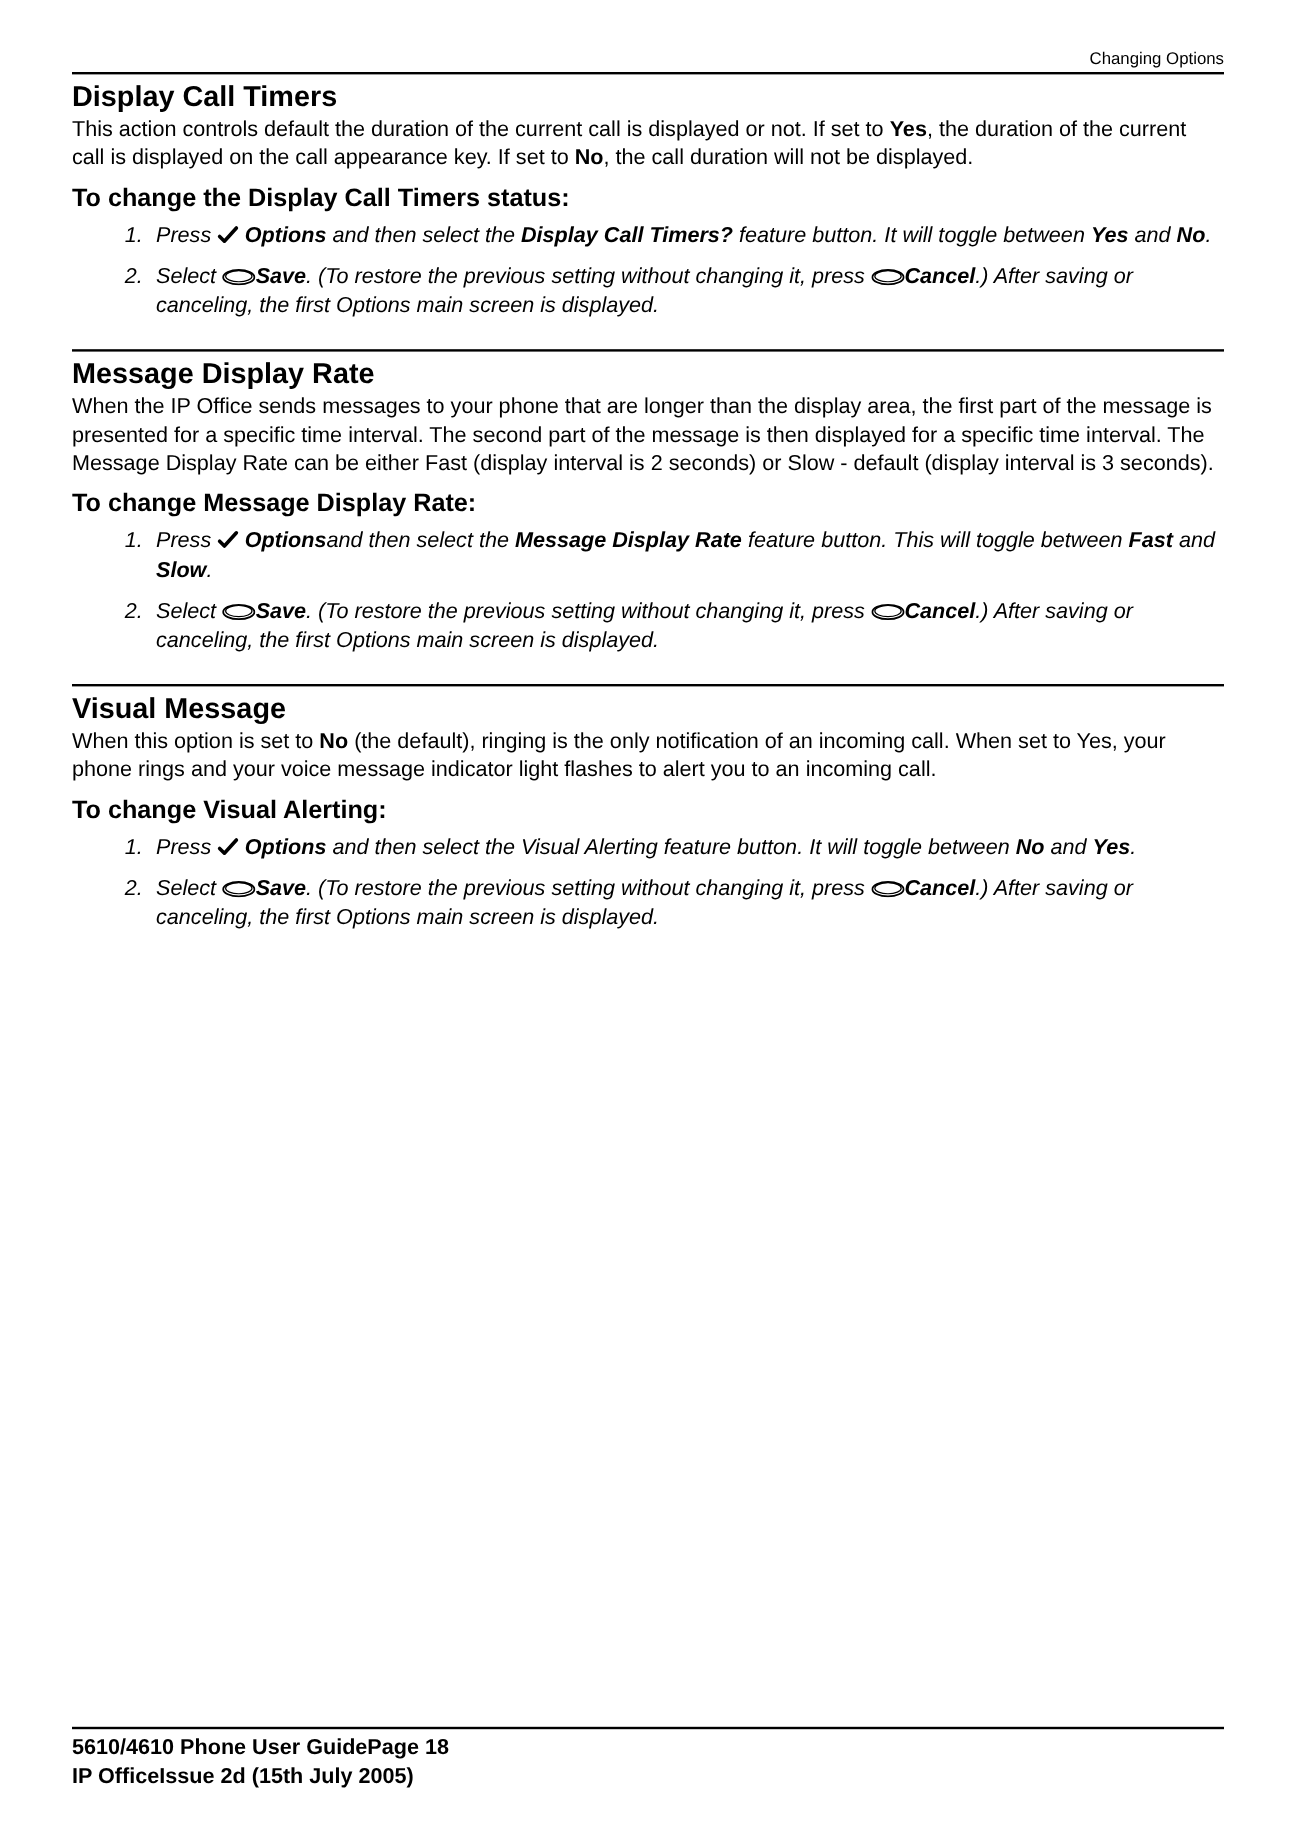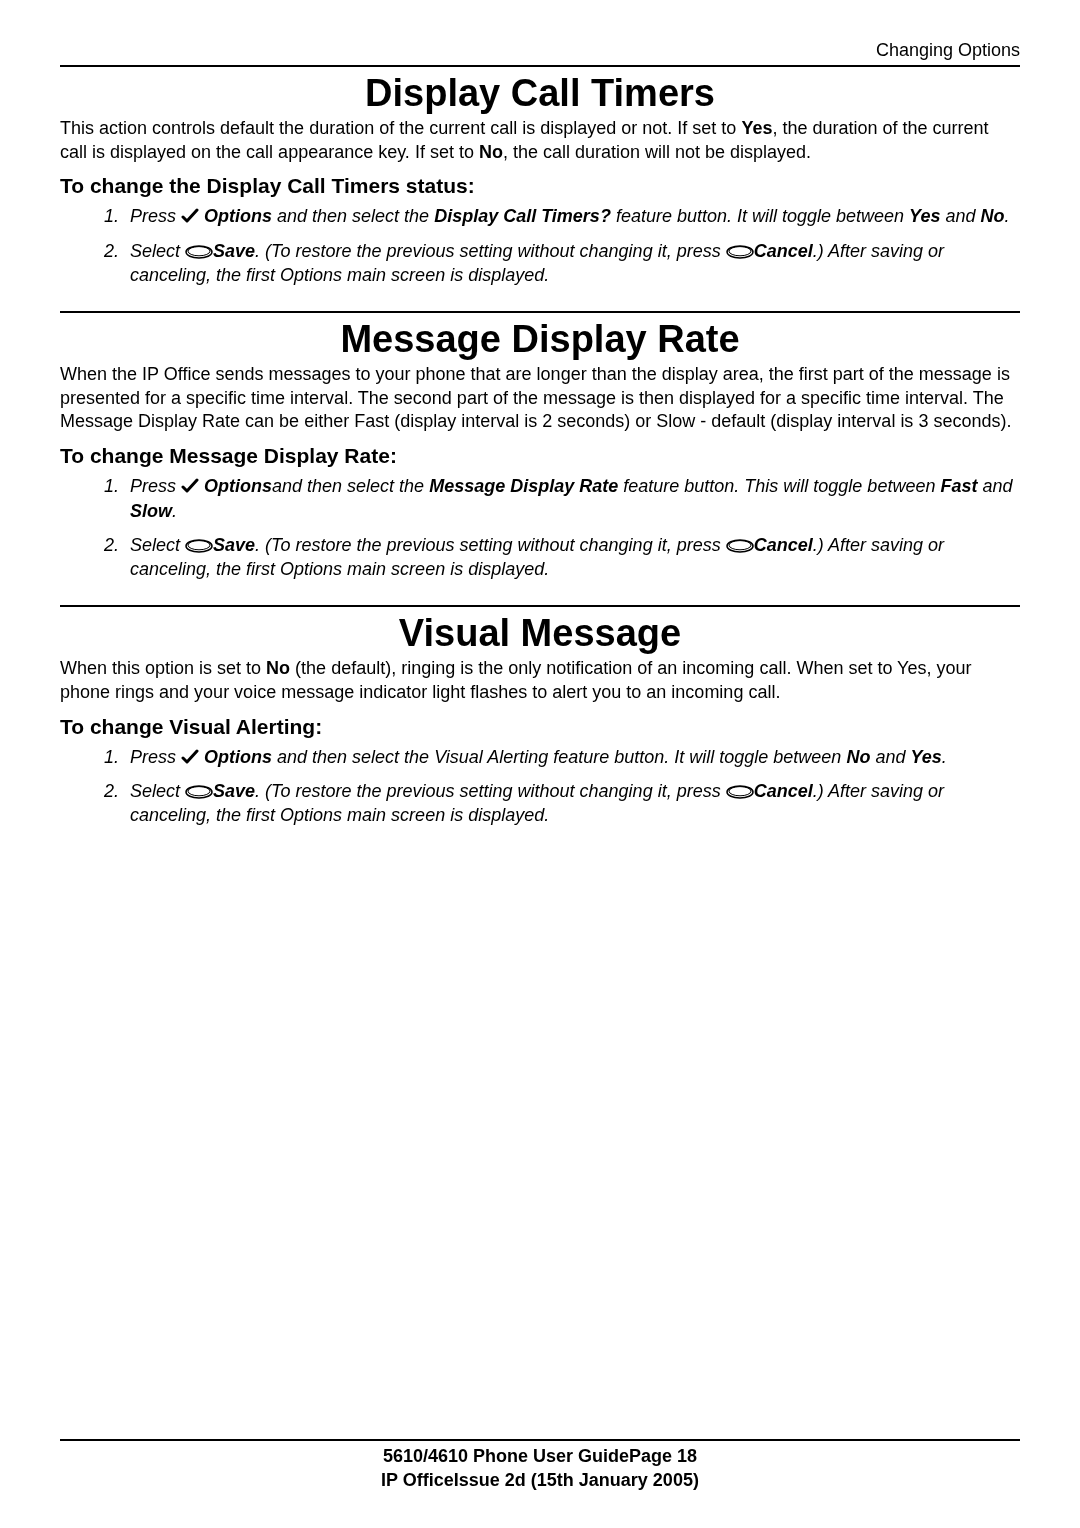--- a/index.html
+++ b/index.html
@@ -13,38 +13,37 @@
   }
   .page {
     position: relative;
     width: 1080px;
     height: 1528px;
     box-sizing: border-box;
     padding: 40px 60px 0 60px;
   }
   .running-header {
     text-align: right;
-    font-size: 18px;
+    font-size: 14px;
     margin-bottom: 4px;
   }
   .hr-top {
     border: none;
     border-top: 2px solid #000;
     margin: 0 0 6px 0;
   }
   .section {
     margin-top: 6px;
     margin-bottom: 20px;
   }
   .section-title {
-    font-size: 38px;
+    font-size: 24px;
     font-weight: bold;
     margin: 0;
     line-height: 1.1;
-    text-align: center;
   }
   .body-text {
     font-size: 18px;
     line-height: 1.32;
     margin: 2px 0 10px 0;
   }
   .subheading {
     font-size: 21px;
     font-weight: bold;
     margin: 10px 0 6px 0;
@@ -76,21 +75,21 @@
     right: 60px;
     bottom: 36px;
   }
   .footer-rule {
     border: none;
     border-top: 2px solid #000;
     margin: 0 0 4px 0;
   }
   .footer-row {
     display: flex;
-    justify-content: center;
+    justify-content: flex-start;
     font-size: 18px;
     font-weight: bold;
     line-height: 1.3;
   }
 </style>
 </head>
 <body>
 
 <div class="page">
 
@@ -172,17 +171,17 @@
   </div>
 
   <div class="footer">
     <hr class="footer-rule">
     <div class="footer-row">
       <span>5610/4610 Phone User Guide</span>
       <span>Page 18</span>
     </div>
     <div class="footer-row">
       <span>IP Office</span>
-      <span>Issue 2d (15th January 2005)</span>
+      <span>Issue 2d (15th July 2005)</span>
     </div>
   </div>
 
 </div>
 
 </body></html>

